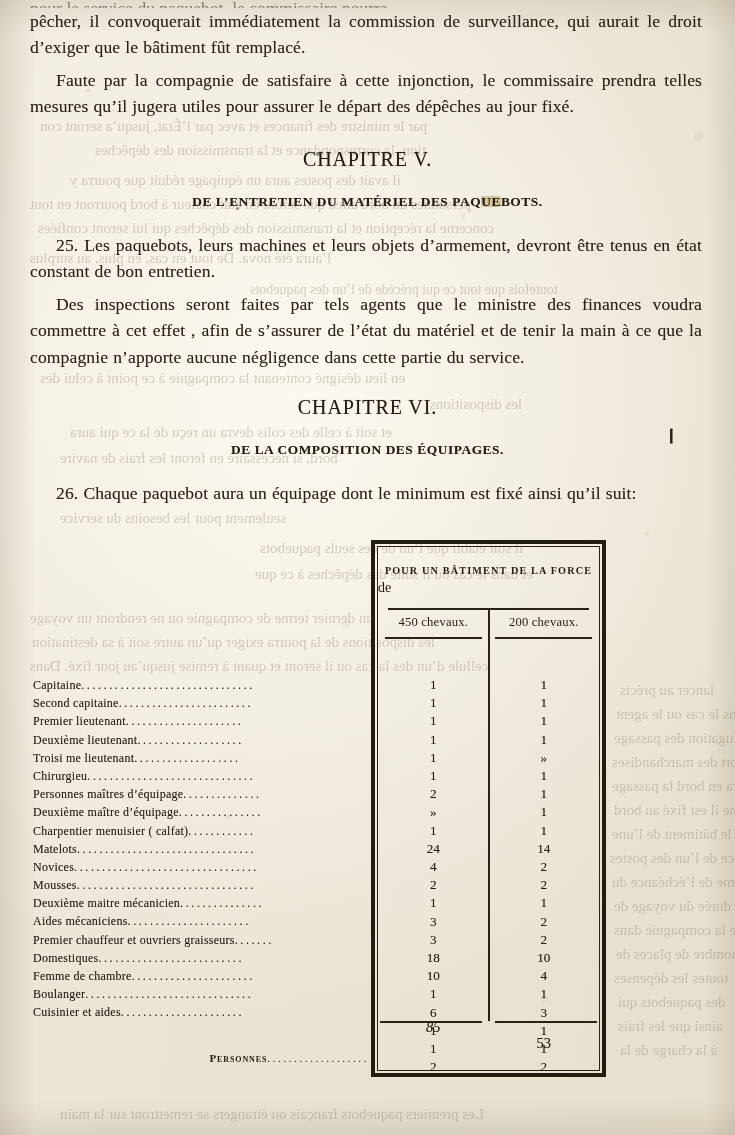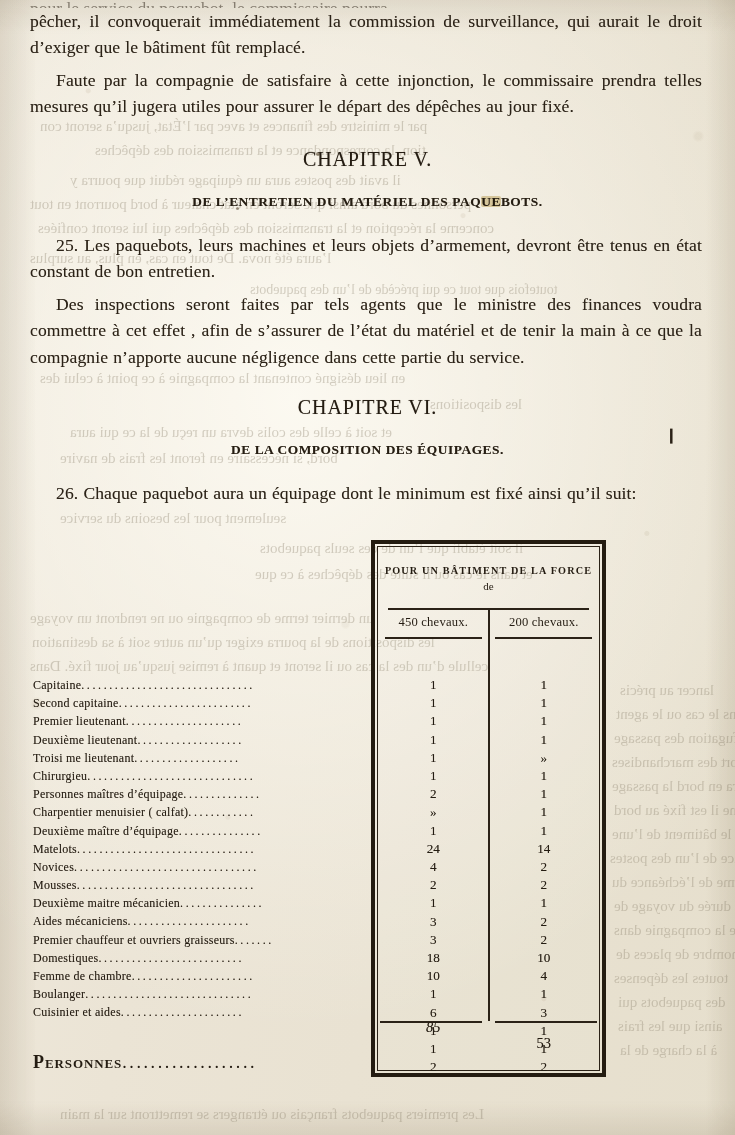--- a/index.html
+++ b/index.html
@@ -176,22 +176,22 @@
     font-weight: bold;
     letter-spacing: 1.15px;
     color: #241c12;
     line-height: 12px;
   }
   .thead-de {
     position: absolute;
     top: 33px;
     left: 0;
     right: 0;
-    text-align: center;
-    font-size: 11px;
+    text-align: left;
+    font-size: 14px;
     color: #241c12;
   }
   .rule-under-title {
     position: absolute;
     top: 61px;
     left: 10px;
     right: 10px;
     height: 2px;
     background: #2b2217;
   }
@@ -271,23 +271,24 @@
   .lrow .leader {
     letter-spacing: 2.6px;
     color: #2b2217;
   }
   #total-label {
     position: absolute;
     left: 33px;
     top: 1052px;
     width: 336px;
     z-index: 3;
-    font-size: 18px;
+    font-size: 11px;
     color: #241c12;
     white-space: nowrap;
+    text-align: right;
     letter-spacing: .3px;
   }
   #total-label .word {
     font-variant: small-caps;
     font-weight: bold;
     letter-spacing: .9px;
   }
   #total-label .leader { letter-spacing: 2.6px; }
 </style>
 </head>
@@ -360,22 +361,22 @@
   <div class="margin-mark" style="left:665px; top:426px;">❙</div>
 
   <div id="labels">
       <div class="lrow"><span class="lbl">Capitaine</span><span class="leader">...............................</span></div>
       <div class="lrow"><span class="lbl">Second capitaine</span><span class="leader">........................</span></div>
       <div class="lrow"><span class="lbl">Premier lieutenant</span><span class="leader">.....................</span></div>
       <div class="lrow"><span class="lbl">Deuxième lieutenant</span><span class="leader">...................</span></div>
       <div class="lrow"><span class="lbl">Troisi me lieutenant</span><span class="leader">...................</span></div>
       <div class="lrow"><span class="lbl">Chirurgieu</span><span class="leader">..............................</span></div>
       <div class="lrow"><span class="lbl">Personnes maîtres d’équipage</span><span class="leader">..............</span></div>
+      <div class="lrow"><span class="lbl">Deuxième maître d’équipage</span><span class="leader">...............</span></div>
       <div class="lrow"><span class="lbl">Charpentier menuisier ( calfat)</span><span class="leader">............</span></div>
-      <div class="lrow"><span class="lbl">Deuxième maître d’équipage</span><span class="leader">...............</span></div>
       <div class="lrow"><span class="lbl">Matelots</span><span class="leader">................................</span></div>
       <div class="lrow"><span class="lbl">Novices</span><span class="leader">.................................</span></div>
       <div class="lrow"><span class="lbl">Mousses</span><span class="leader">................................</span></div>
       <div class="lrow"><span class="lbl">Deuxième maitre mécanicien</span><span class="leader">...............</span></div>
       <div class="lrow"><span class="lbl">Aides mécaniciens</span><span class="leader">......................</span></div>
       <div class="lrow"><span class="lbl">Premier chauffeur et ouvriers graisseurs</span><span class="leader">.......</span></div>
       <div class="lrow"><span class="lbl">Domestiques</span><span class="leader">..........................</span></div>
       <div class="lrow"><span class="lbl">Femme de chambre</span><span class="leader">......................</span></div>
       <div class="lrow"><span class="lbl">Boulanger</span><span class="leader">..............................</span></div>
       <div class="lrow"><span class="lbl">Cuisinier et aides</span><span class="leader">......................</span></div>

